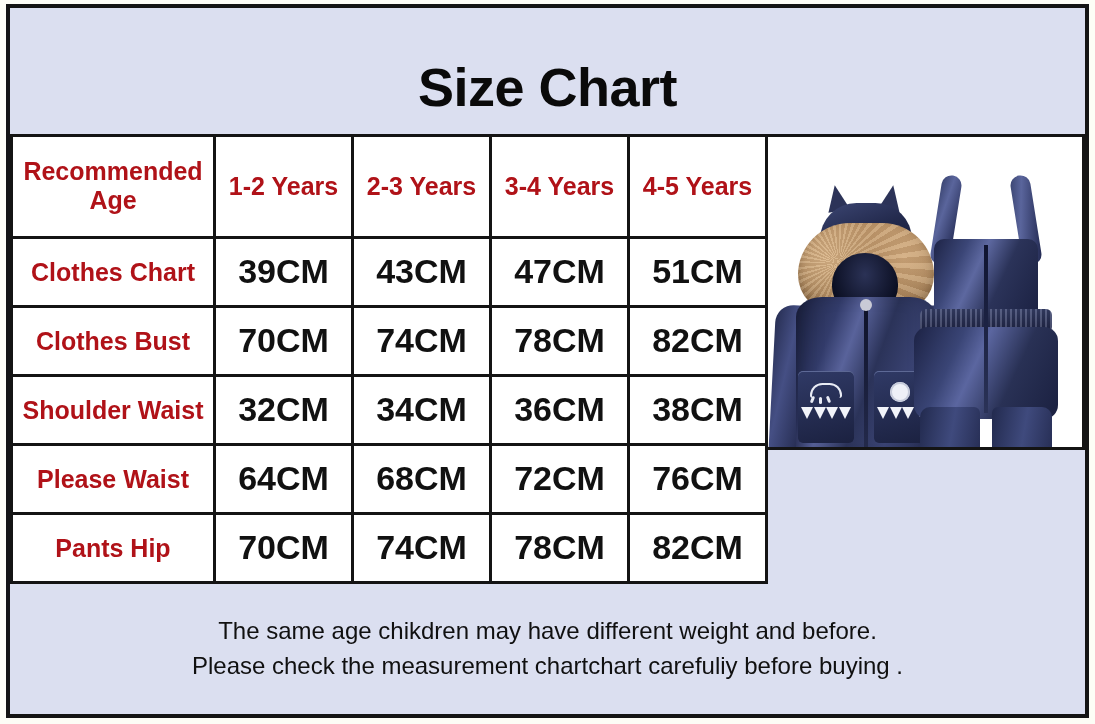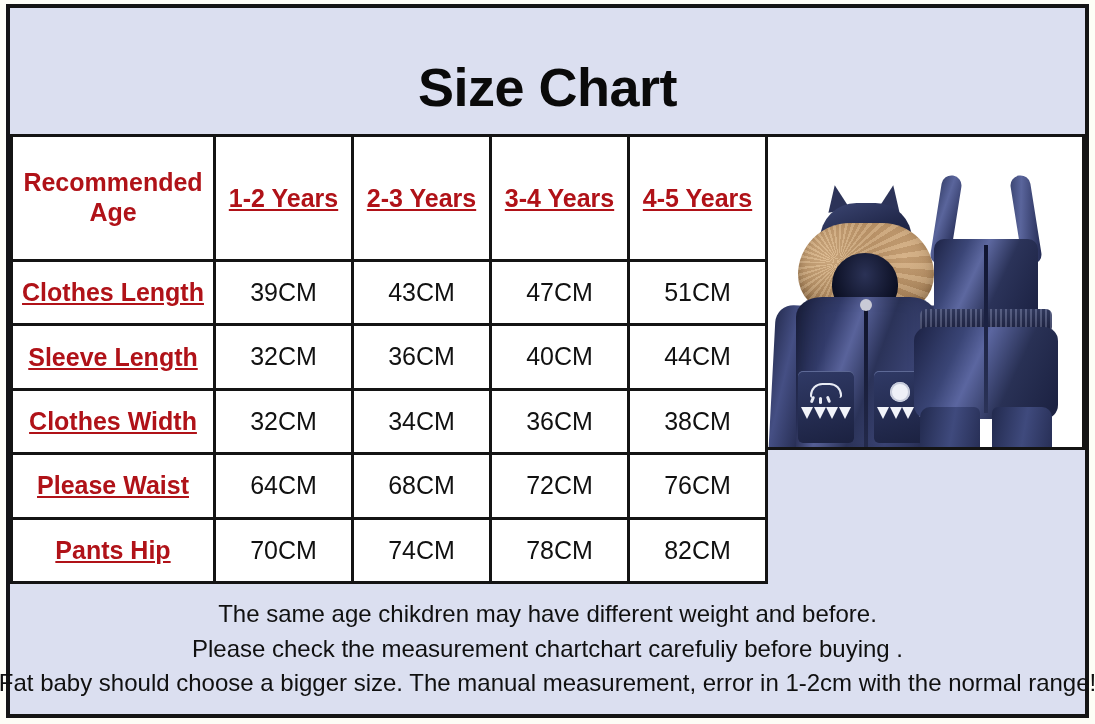--- a/index.html
+++ b/index.html
@@ -78,32 +78,31 @@
   }
   .val-col {
     width: 138px;
   }
   .hdr-label,
   .row-label {
     color: #b01218;
     font-weight: bold;
     font-size: 25px;
     line-height: 1.15;
-    text-decoration: underline;
   }
   .hdr-age {
     color: #b01218;
     font-weight: bold;
     font-size: 25px;
     line-height: 1.18;
   }
   .cell-val {
     color: #111111;
-    font-weight: normal;
-    font-size: 25px;
+    font-weight: bold;
+    font-size: 34px;
   }
   
   .photo-panel {
     position: relative;
     flex: 1 1 auto;
     background: #ffffff;
     border: 3px solid #141414;
     border-left: 0;
     box-sizing: border-box;
     overflow: hidden;
@@ -363,38 +362,38 @@
               <div class="hdr-age">Recommended</div>
               <div class="hdr-age">Age</div>
             </td>
             <td class="val-col hdr-label">1-2 Years</td>
             <td class="val-col hdr-label">2-3 Years</td>
             <td class="val-col hdr-label">3-4 Years</td>
             <td class="val-col hdr-label">4-5 Years</td>
           </tr>
 
           <tr>
-            <td class="label-col row-label">Clothes Length</td>
+            <td class="label-col row-label">Clothes Chart</td>
             <td class="val-col cell-val">39CM</td>
             <td class="val-col cell-val">43CM</td>
             <td class="val-col cell-val">47CM</td>
             <td class="val-col cell-val">51CM</td>
           </tr>
 
-          <tr>
-            <td class="label-col row-label">Sleeve Length</td>
-            <td class="val-col cell-val">32CM</td>
-            <td class="val-col cell-val">36CM</td>
-            <td class="val-col cell-val">40CM</td>
-            <td class="val-col cell-val">44CM</td>
-          </tr>
-
-
-          <tr>
-            <td class="label-col row-label">Clothes Width</td>
+
+          <tr>
+            <td class="label-col row-label">Clothes Bust</td>
+            <td class="val-col cell-val">70CM</td>
+            <td class="val-col cell-val">74CM</td>
+            <td class="val-col cell-val">78CM</td>
+            <td class="val-col cell-val">82CM</td>
+          </tr>
+
+          <tr>
+            <td class="label-col row-label">Shoulder Waist</td>
             <td class="val-col cell-val">32CM</td>
             <td class="val-col cell-val">34CM</td>
             <td class="val-col cell-val">36CM</td>
             <td class="val-col cell-val">38CM</td>
           </tr>
 
 
           <tr>
             <td class="label-col row-label">Please Waist</td>
             <td class="val-col cell-val">64CM</td>
@@ -471,17 +470,16 @@
             <div class="p-zip"></div>
           </div>
 
         </div>
       </div>
     </div>
 
     <div class="footer">
       <div class="footer-line">The same age chikdren may have different weight and before.</div>
       <div class="footer-line">Please check the measurement chartchart carefuliy before buying .</div>
-      <div class="footer-line">Fat baby should choose a bigger size. The manual measurement, error in 1-2cm with the normal range!</div>
     </div>
 
   </div>
 </div>
 
 </body></html>

